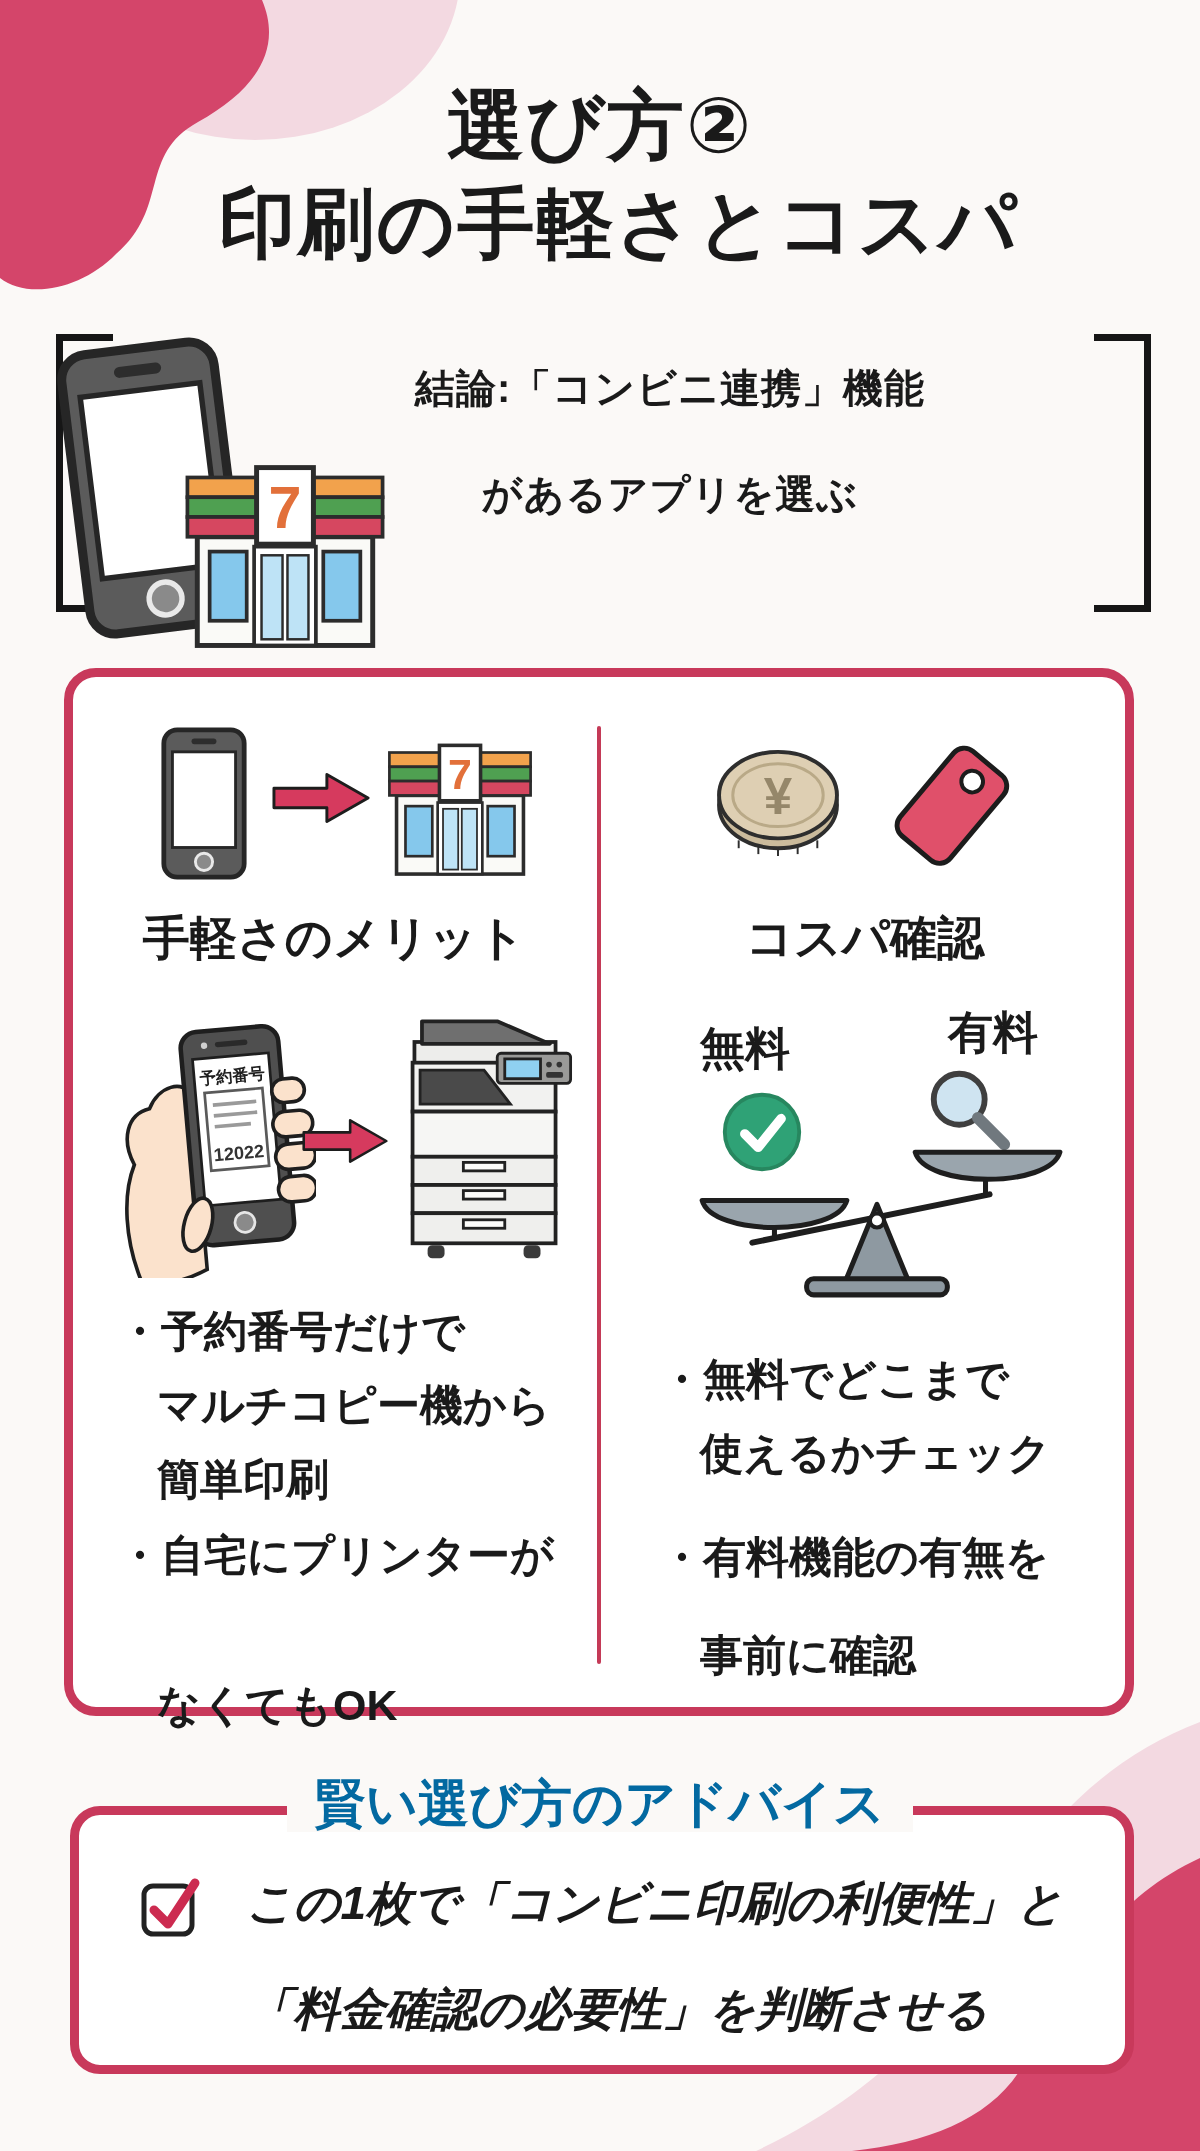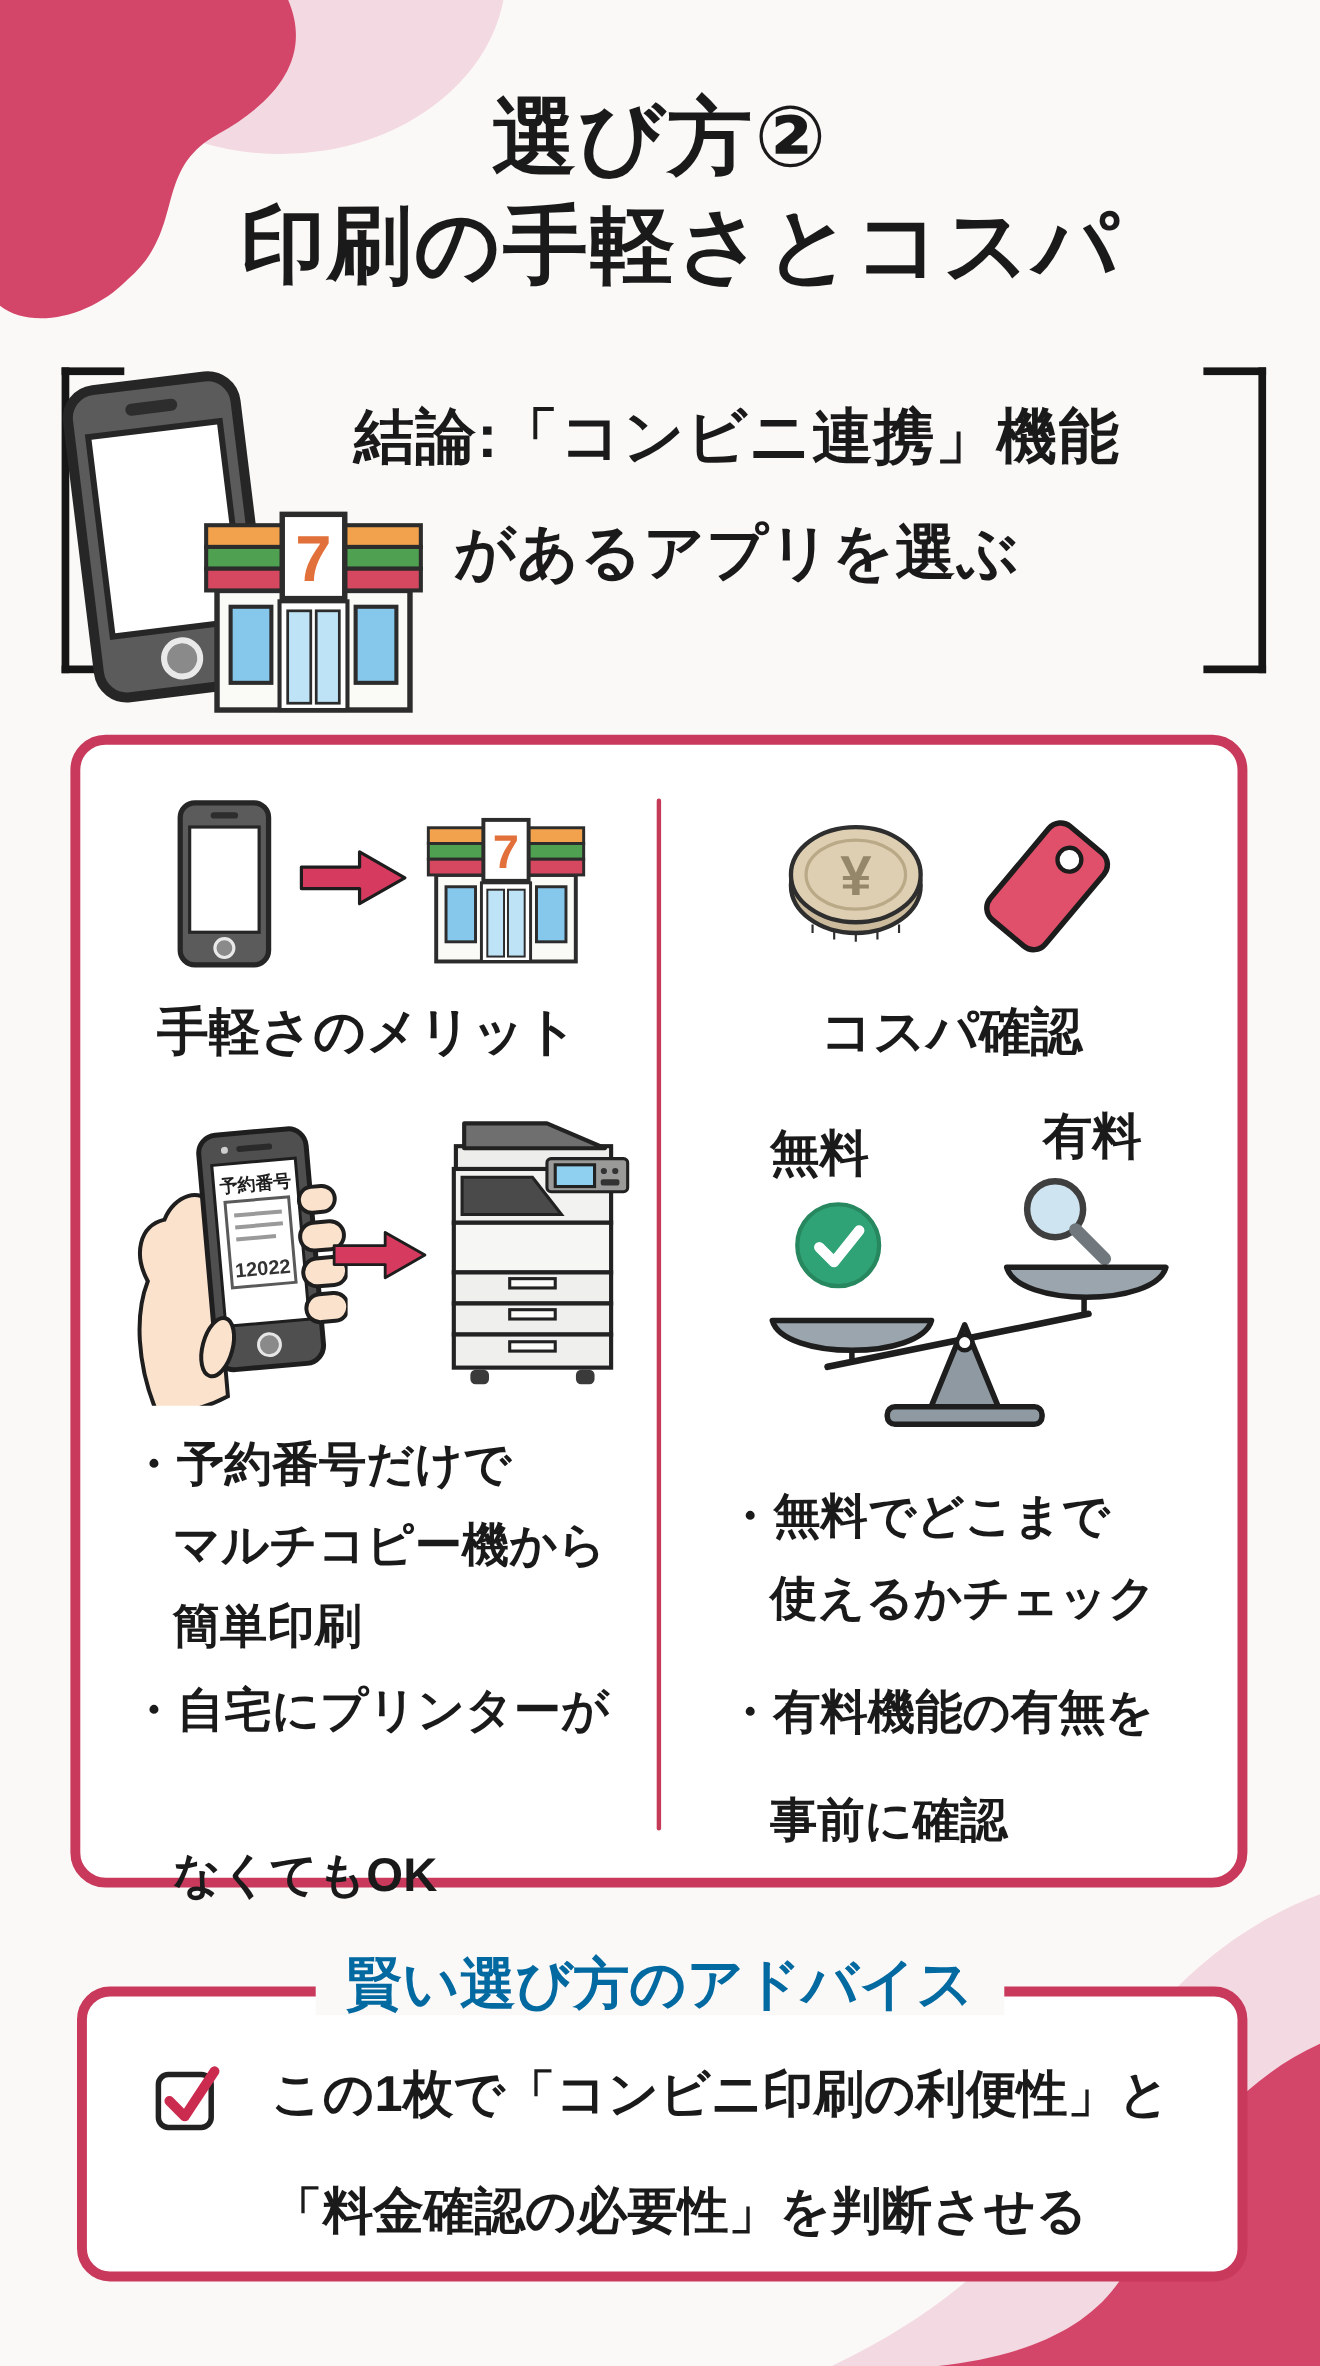--- a/index.html
+++ b/index.html
@@ -5,32 +5,32 @@
   html,body{margin:0;padding:0;}
   .stage{
     position:relative;width:1200px;height:2151px;overflow:hidden;
     background:#FBF9F7;
     font-family:"Liberation Sans","DejaVu Sans",sans-serif;
     color:#1a1a1a;font-weight:800;
   }
   .abs{position:absolute;}
   .ctr{text-align:center;}
   .title-line{left:0;width:1200px;font-size:77px;line-height:1.08;letter-spacing:2px;}
-  .concl-line{left:210px;width:920px;font-size:55px;line-height:1.1;letter-spacing:1px;}
+  .concl-line{left:210px;width:920px;font-size:40px;line-height:1.1;letter-spacing:1px;}
   .bracket{width:50px;height:264px;}
   .bracket.l{border-left:7px solid #161616;border-top:7px solid #161616;border-bottom:7px solid #161616;}
   .bracket.r{border-right:7px solid #161616;border-top:7px solid #161616;border-bottom:7px solid #161616;}
   .card{background:#ffffff;border:9px solid #C8395B;border-radius:32px;box-sizing:border-box;}
   .divider{width:4px;background:#C43A57;border-radius:2px;}
   .col-heading{font-size:47px;line-height:1;}
   .label{font-size:45px;line-height:1;}
   .bullet{font-size:43px;line-height:1;white-space:nowrap;}
   .advice-heading-wrap{left:0;width:1200px;}
   .advice-heading{display:inline-block;background:#FBF9F7;padding:0 28px;font-size:51px;color:#0369a1;line-height:1.1;}
-  .advice-line{font-size:46px;line-height:1.1;white-space:nowrap;}
+  .advice-line{font-size:46px;line-height:1.1;white-space:nowrap;font-style:italic;}
   svg{display:block;}
 </style>
 </head>
 <body>
 
 <div class="stage">
 
   <svg class="abs" style="left:0;top:0;" width="1200" height="2151" viewBox="0 0 1200 2151">
     <ellipse cx="255" cy="-25" rx="205" ry="165" fill="#F3D9E1"></ellipse>
     <path d="M0,0 L262,0 C284,52 252,92 198,122 C138,155 170,208 116,254 C82,289 28,300 0,278 Z" fill="#D4456A"></path>

